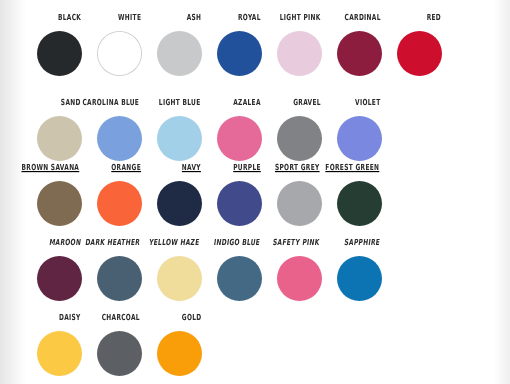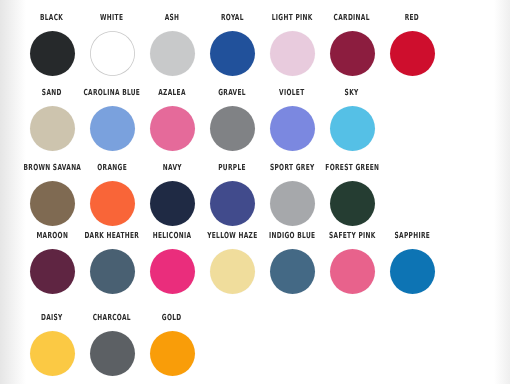--- a/index.html
+++ b/index.html
@@ -43,21 +43,21 @@
     left: 0;
     width: 510px;
     height: 75px;
     display: flex;
   }
   .swatch-cell {
     width: 60px;
     height: 75px;
     display: flex;
     flex-direction: column;
-    align-items: center;
+    align-items: flex-end;
     justify-content: flex-start;
     flex: 0 0 60px;
     gap: 7px;
   }
   .swatch-label {
     height: 16px;
     line-height: 15px;
     font-size: 7.1px;
     letter-spacing: 0.35px;
     color: #2b2b2b;
@@ -72,23 +72,23 @@
     width: 45px;
     height: 45px;
     border-radius: 50%;
     background: #cccccc;
     box-shadow: 0 0 0 0.5px rgba(0,0,0,0.02);
   }
   .swatch-dot.outlined {
     box-shadow: inset 0 0 0 0.8px #c9c9c9;
   }
   .row-offset-0 { top: 8px; }
-  .row-offset-1 { top: 83px; }
-  .row-offset-2 { top: 158px; }
-  .row-offset-3 { top: 226px; }
+  .row-offset-1 { top: 93px; }
+  .row-offset-2 { top: 158px; text-decoration: underline; }
+  .row-offset-3 { top: 233px; font-style: italic; }
   .row-offset-4 { top: 308px; }
   .grid-pad-left { flex: 0 0 22px; }
 </style>
 </head>
 <body>
 
 <div id="swatch-page">
   <div class="grid">
       <div class="swatch-row row-offset-0">
         <div class="grid-pad-left"></div>
@@ -125,35 +125,35 @@
         <div class="grid-pad-left"></div>
         <div class="swatch-cell">
           <div class="swatch-label">SAND</div>
           <div class="swatch-dot" style="background: rgb(205, 196, 174);"></div>
         </div>
         <div class="swatch-cell">
           <div class="swatch-label">CAROLINA BLUE</div>
           <div class="swatch-dot" style="background: rgb(122, 161, 221);"></div>
         </div>
         <div class="swatch-cell">
+          <div class="swatch-label">LIGHT BLUE</div>
+          <div class="swatch-dot" style="background: rgb(163, 208, 233);"></div>
+        </div>
+        <div class="swatch-cell">
           <div class="swatch-label">AZALEA</div>
           <div class="swatch-dot" style="background: rgb(229, 106, 154);"></div>
         </div>
         <div class="swatch-cell">
           <div class="swatch-label">GRAVEL</div>
           <div class="swatch-dot" style="background: rgb(128, 130, 133);"></div>
         </div>
         <div class="swatch-cell">
           <div class="swatch-label">VIOLET</div>
           <div class="swatch-dot" style="background: rgb(123, 136, 224);"></div>
         </div>
-        <div class="swatch-cell">
-          <div class="swatch-label">SKY</div>
-          <div class="swatch-dot" style="background: rgb(85, 192, 230);"></div>
-        </div>
       </div>
       <div class="swatch-row row-offset-2">
         <div class="grid-pad-left"></div>
         <div class="swatch-cell">
           <div class="swatch-label">BROWN SAVANA</div>
           <div class="swatch-dot" style="background: rgb(127, 106, 82);"></div>
         </div>
         <div class="swatch-cell">
           <div class="swatch-label">ORANGE</div>
           <div class="swatch-dot" style="background: rgb(249, 101, 56);"></div>
@@ -177,24 +177,20 @@
       </div>
       <div class="swatch-row row-offset-3">
         <div class="grid-pad-left"></div>
         <div class="swatch-cell">
           <div class="swatch-label">MAROON</div>
           <div class="swatch-dot" style="background: rgb(95, 37, 66);"></div>
         </div>
         <div class="swatch-cell">
           <div class="swatch-label">DARK HEATHER</div>
           <div class="swatch-dot" style="background: rgb(73, 96, 114);"></div>
-        </div>
-        <div class="swatch-cell">
-          <div class="swatch-label">HELICONIA</div>
-          <div class="swatch-dot" style="background: rgb(234, 45, 124);"></div>
         </div>
         <div class="swatch-cell">
           <div class="swatch-label">YELLOW HAZE</div>
           <div class="swatch-dot" style="background: rgb(240, 221, 156);"></div>
         </div>
         <div class="swatch-cell">
           <div class="swatch-label">INDIGO BLUE</div>
           <div class="swatch-dot" style="background: rgb(68, 105, 133);"></div>
         </div>
         <div class="swatch-cell">

